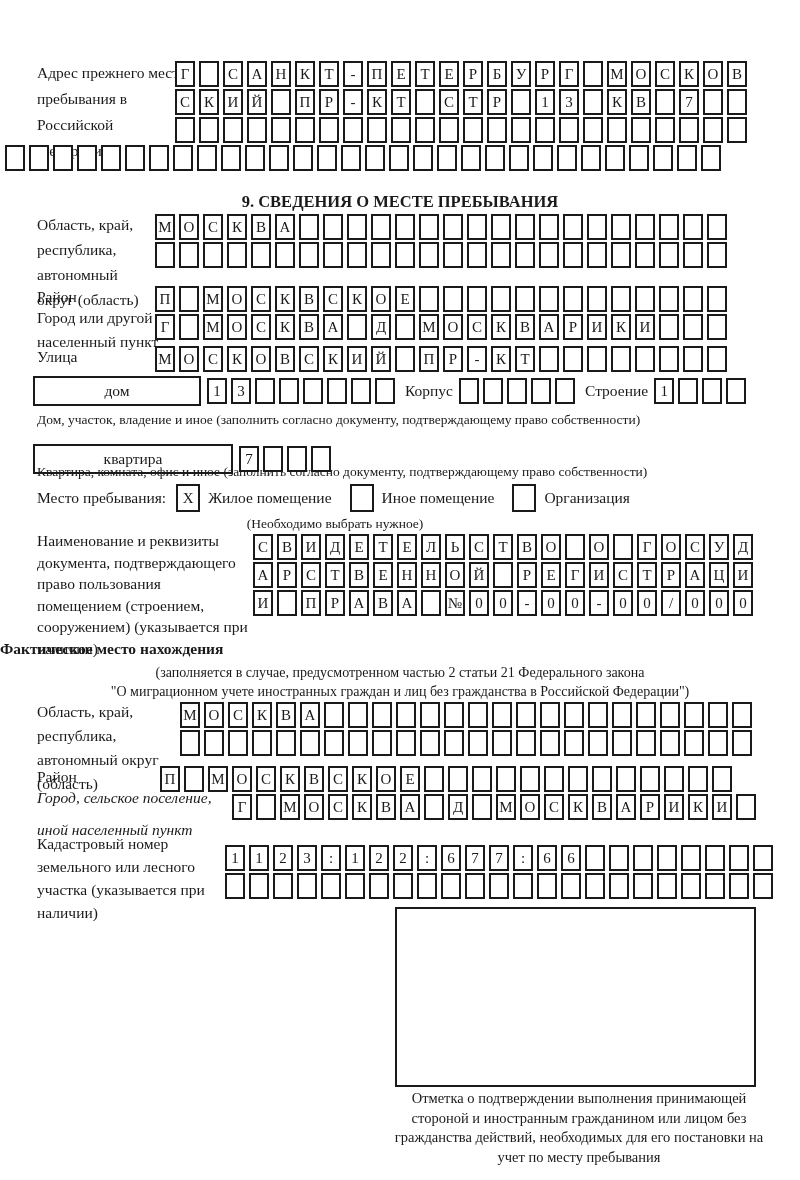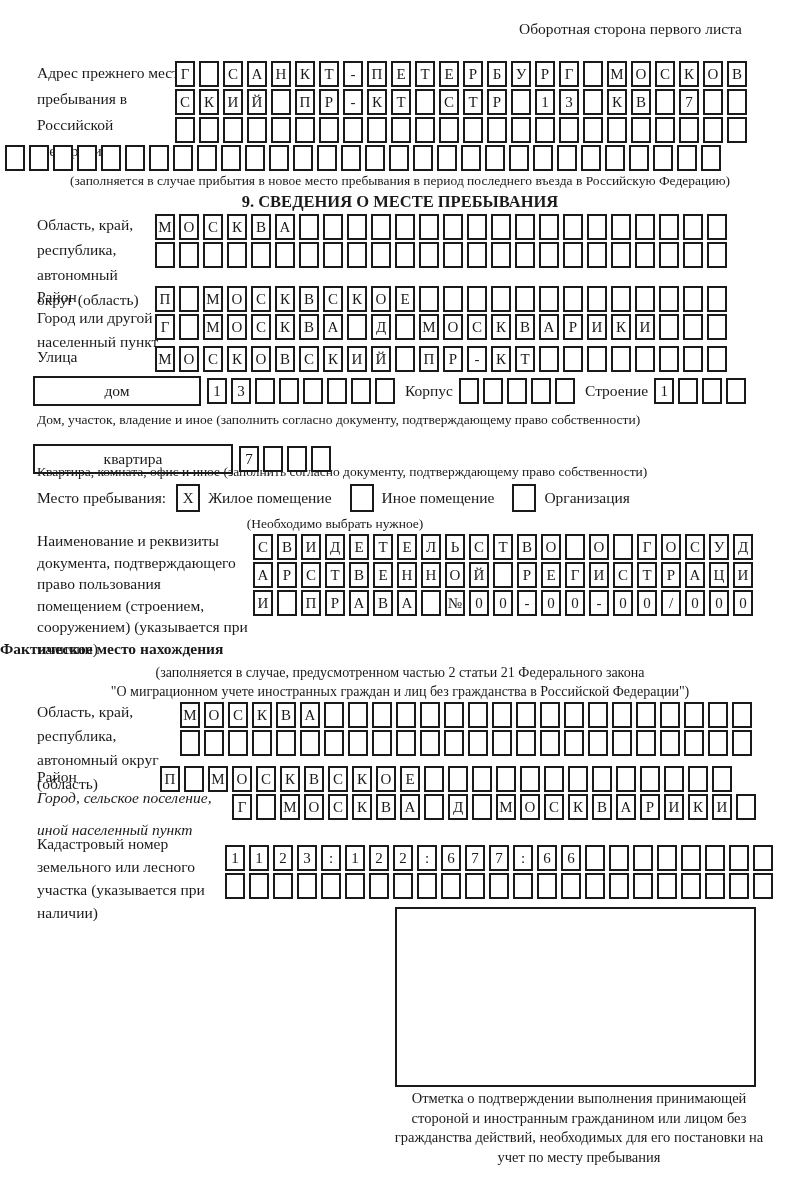--- a/index.html
+++ b/index.html
@@ -75,21 +75,20 @@
 
   .stampbox{position:absolute;left:395px;top:907px;width:357px;height:176px;border:2px solid #1a1a1a;background:#fff;}
   .stampnote{position:absolute;left:383px;top:1089px;width:392px;text-align:center;
              font-size:14.5px;line-height:19.5px;}
 </style>
 </head>
 <body>
 
 <div class="page">
 
-  <div class="hdr">Оборотная сторона первого листа</div>
 
   <div class="lbl lbl-prev">Адрес прежнего места пребывания в Российской Федерации</div>
   <div class="boxrow r-prev1">
       <span class="cell">Г</span>
       <span class="cell"></span>
       <span class="cell">С</span>
       <span class="cell">А</span>
       <span class="cell">Н</span>
       <span class="cell">К</span>
       <span class="cell">Т</span>
@@ -188,21 +187,20 @@
       <span class="cell"></span>
       <span class="cell"></span>
       <span class="cell"></span>
       <span class="cell"></span>
       <span class="cell"></span>
       <span class="cell"></span>
       <span class="cell"></span>
       <span class="cell"></span>
       <span class="cell"></span>
     </div>
-  <div class="cap center cap-prev">(заполняется в случае прибытия в новое место пребывания в период последнего въезда в Российскую Федерацию)</div>
 
   <div class="sec-title t-sec2">9. СВЕДЕНИЯ О МЕСТЕ ПРЕБЫВАНИЯ</div>
 
   <div class="lbl lbl-region2">Область, край, республика, автономный округ (область)</div>
   <div class="boxrow r-region2a">
       <span class="cell">М</span>
       <span class="cell">О</span>
       <span class="cell">С</span>
       <span class="cell">К</span>
       <span class="cell">В</span>

